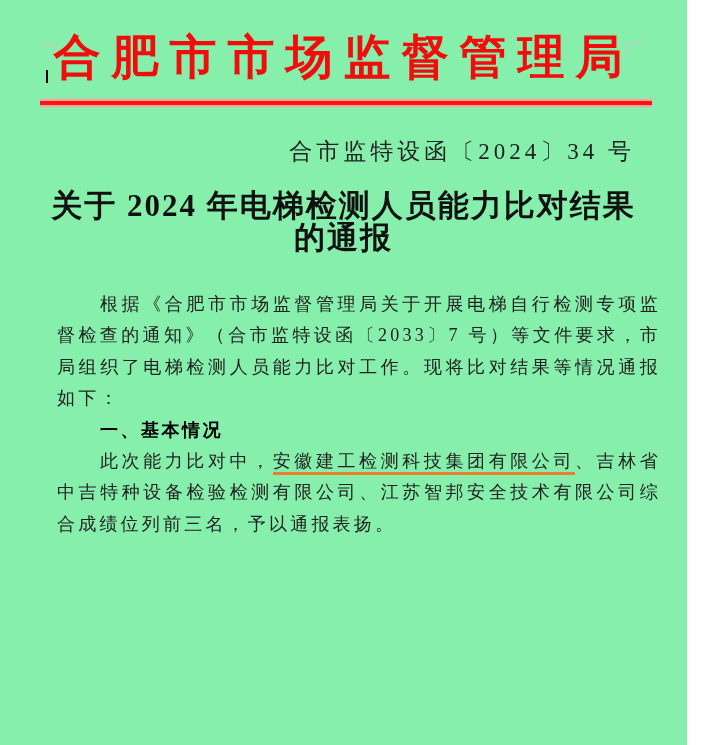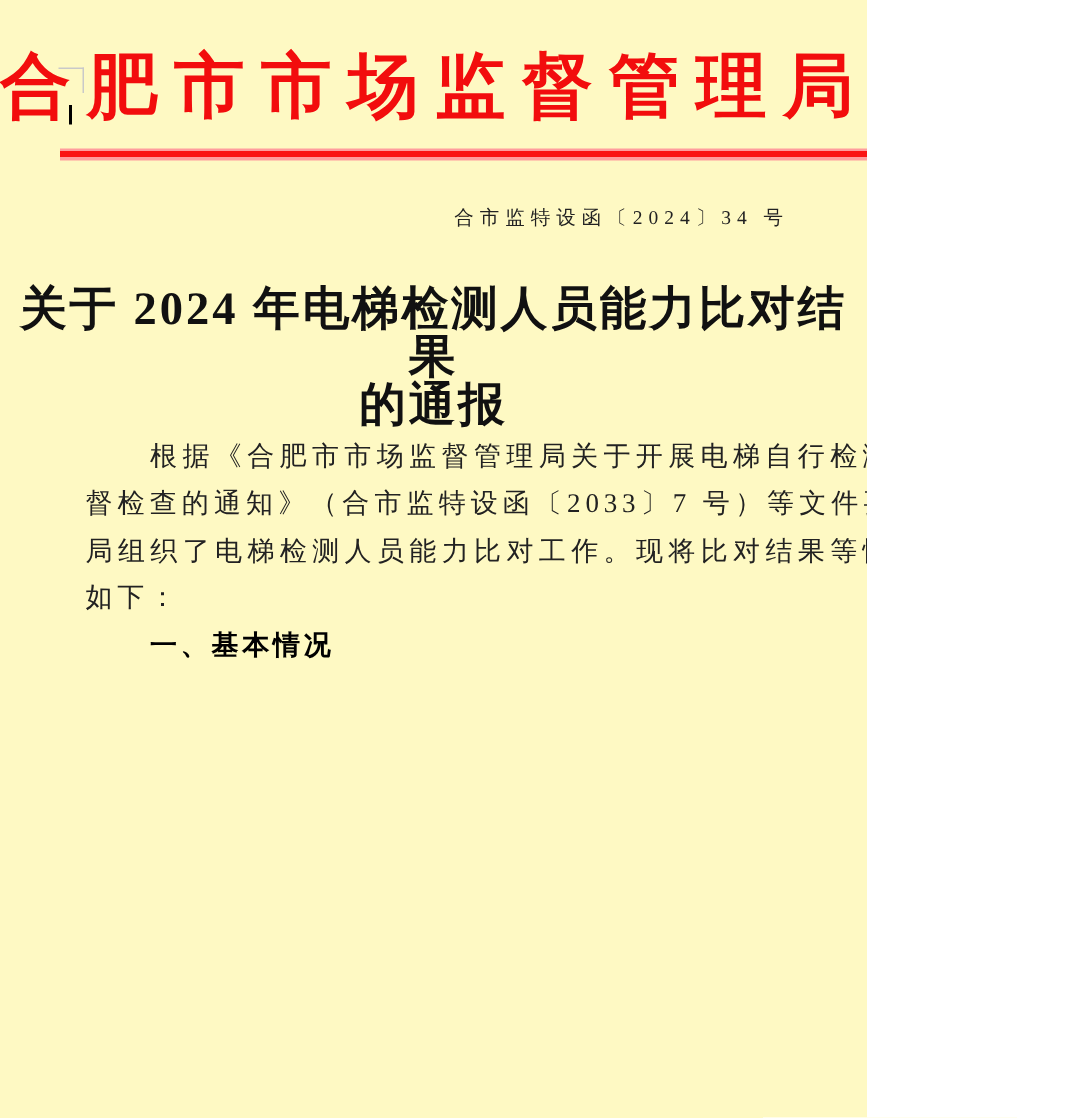--- a/index.html
+++ b/index.html
@@ -6,22 +6,22 @@
     --header-red:#F20D0D;
     --divider-red:#FA1414;
     --divider-edge:#FF9D9D;
     --underline-orange:#E87E2E;
     --text-color:#222222;
     --boundary-gray:#C9C9C9;
   }
   html,body{margin:0;padding:0;background:#ffffff;}
   .page{
     position:relative;
-    width:578px;height:745px;
-    background:#fef9c3;
+    width:687px;height:745px;
+    background:#86efac;
     overflow:hidden;
     font-family:"Liberation Serif", serif;
   }
   
   .mark{position:absolute;width:16px;height:16px;}
   .mark-tl{left:39px;top:45px;border-top:1px solid var(--boundary-gray);border-right:1px solid var(--boundary-gray);}
   .mark-tr{left:627px;top:42px;border-top:1px solid var(--boundary-gray);border-left:1px solid var(--boundary-gray);}
   .cursor-tick{position:absolute;left:46px;top:70px;width:2px;height:13px;background:#000;}
 
   .letterhead{position:absolute;top:26px;left:0;right:0;text-align:center;white-space:nowrap;}
@@ -31,21 +31,21 @@
   }
   .red-divider{
     position:absolute;top:99px;left:40px;width:612px;height:8px;
     background:linear-gradient(to bottom,
       var(--divider-edge) 0, var(--divider-edge) 2px,
       var(--divider-red) 2px, var(--divider-red) 6px,
       var(--divider-edge) 6px, var(--divider-edge) 8px);
   }
   .doc-number{
     position:absolute;top:136px;right:52px;
-    font-size:13px;letter-spacing:4px;color:var(--text-color);margin-left:32px;
+    font-size:23px;letter-spacing:4px;color:var(--text-color);margin-left:32px;
   }
   .title{
     position:absolute;top:190px;left:0;right:0;
     text-align:center;font-weight:bold;color:#111;
     font-size:31px;line-height:32px;letter-spacing:2px;
   }
   .body-text{
     position:absolute;top:289px;left:57px;width:604px;
     font-size:18px;line-height:31.4px;letter-spacing:3.2px;
     text-align:justify;color:var(--text-color);
@@ -80,15 +80,16 @@
 
   <div class="title">
     <div>关于 2024 年电梯检测人员能力比对结果</div>
     <div>的通报</div>
   </div>
 
   <div class="body-text">
 
   <p class="para indent"><span>根据《合肥市市场监督管理局关于开展电梯自行检测专项监督检查的通知》（合市监特设函〔2033〕7 号）等文件要求，市局组织了电梯检测人员能力比对工作。现将比对结果等情况通报如下：</span></p>
       <p class="para indent heading"><span>一、基本情况</span></p>
+      <p class="para indent"><span>此次能力比对中，</span><span class="underline-orange">安徽建工检测科技集团有限公司</span><span>、吉林省中吉特种设备检验检测有限公司、江苏智邦安全技术有限公司综合成绩位列前三名，予以通报表扬。</span></p>
     </div>
 
 </div>
 
 </body></html>

